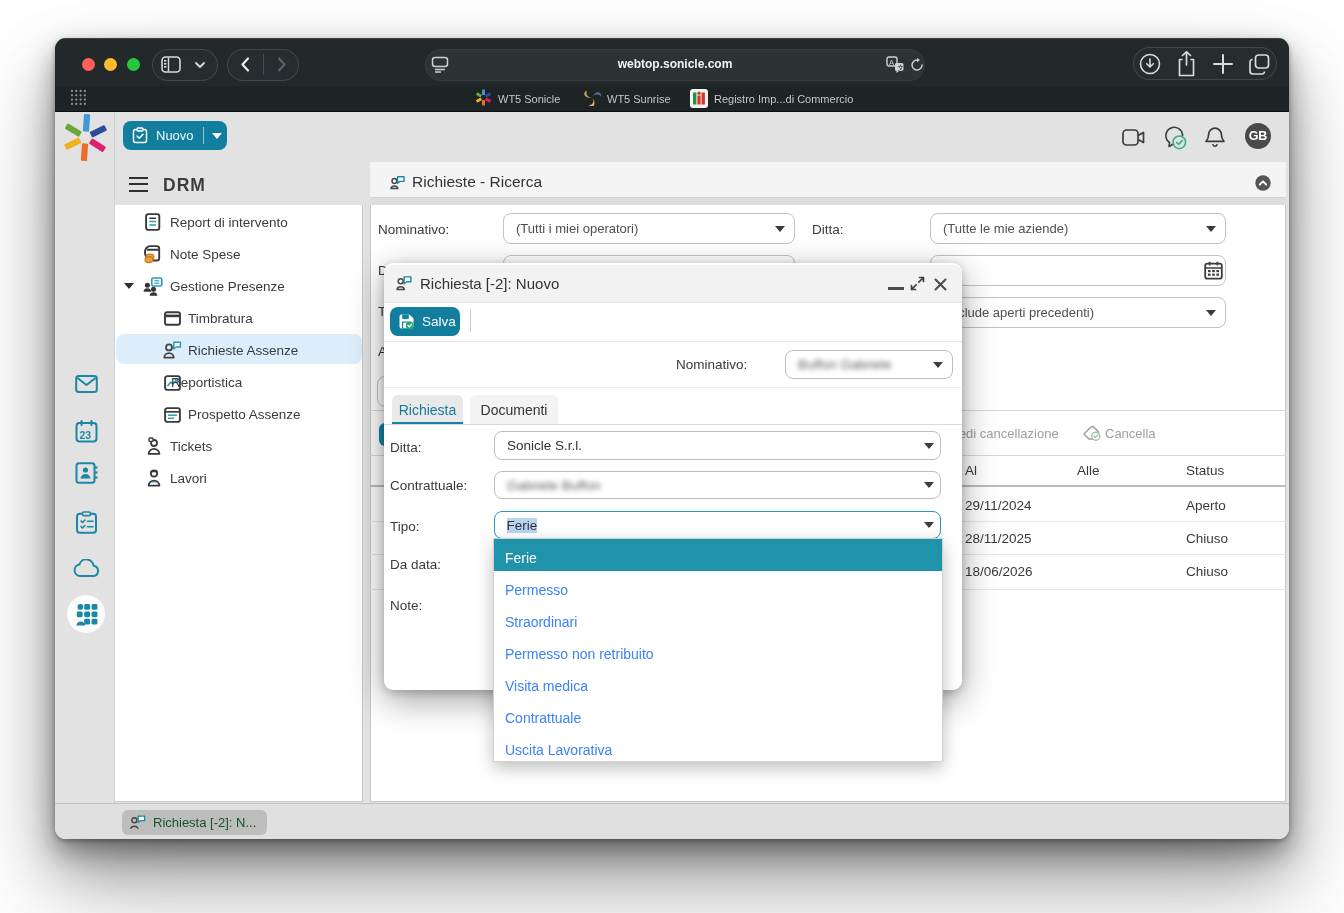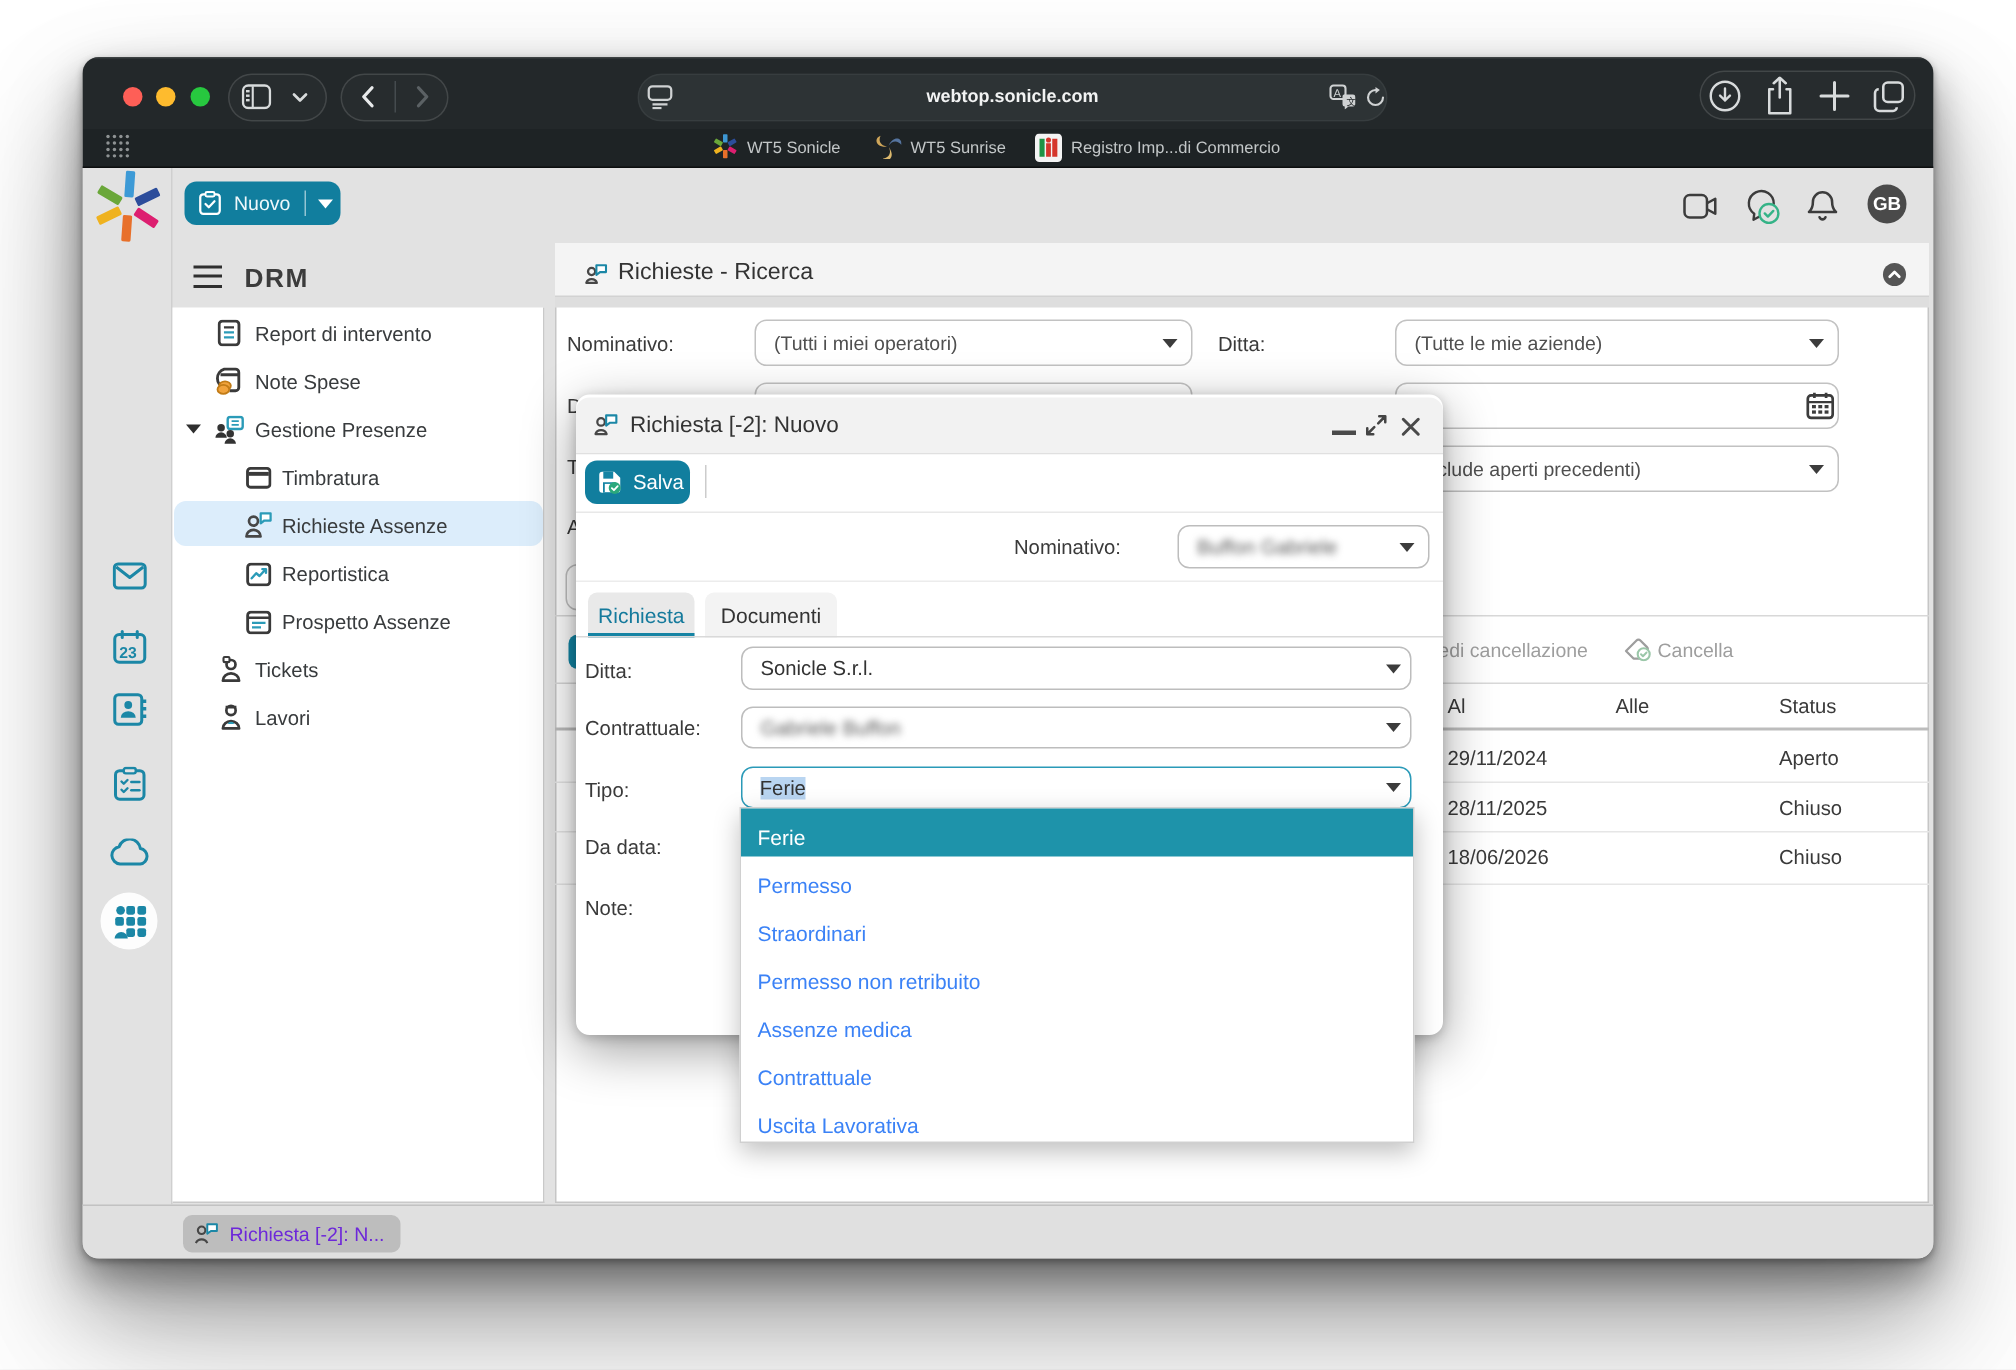--- a/index.html
+++ b/index.html
@@ -60,21 +60,21 @@
     display:flex; align-items:center; padding-left:12px; }
   .blurt { filter:blur(2.6px); color:#5c5c5c; }
   
   #ddlist { position:absolute; left:438px; top:500px; width:450px; height:224px; background:#fff;
     border:1px solid #d0d0d0; box-shadow:0 6px 16px rgba(0,0,0,.25); z-index:30; }
   .dditem { position:absolute; left:0; width:100%; height:32px; font-size:14px; color:#3b82f6;
     display:flex; align-items:center; padding-left:11px; padding-top:5px; }
   
   #taskbar { position:absolute; left:0; top:765px; width:100%; height:36px; background:#e0e0e0; }
   #taskbtn { position:absolute; left:67px; top:7px; width:145px; height:25px; background:#bdbdbd;
-    border-radius:6px; font-size:13px; color:#6d28d9; display:flex; align-items:center; }
+    border-radius:6px; font-size:13px; color:#14532d; display:flex; align-items:center; }
 </style>
 </head>
 <body>
 <div id="window">
 
   <div id="titlebar">
     <div class="tl" style="left:27px; background:#fe5f57;"></div>
     <div class="tl" style="left:49px; background:#febb2e;"></div>
     <div class="tl" style="left:72px; background:#27c83f;"></div>
     <div class="pill" style="left:97px; width:66px;"></div>
@@ -345,21 +345,21 @@
       <path d="M1.3 16.6 a4.7 4.4 0 0 1 9.4 0 Z" fill="none" stroke="#474747" stroke-width="1.8" stroke-linejoin="round"></path>
       <path d="M10.8 1.2 h6.6 v4.8 h-4.2 l-2.4 1.9 v-1.9 Z" fill="#fff" stroke="#2b9bb8" stroke-width="1.5" stroke-linejoin="round"></path>
     </svg>
     <div class="navrow" style="left:73px; top:131px;">Richieste Assenze</div>
 
     <svg class="abs" style="left:49px; top:170px;" width="17" height="16" viewBox="0 0 17 16">
       <rect x="1.1" y="1.1" width="14.8" height="13.8" rx="2.2" fill="none" stroke="#3a3a3a" stroke-width="1.9"></rect>
       <path d="M3.8 10.5 L6.8 7.2 L9 9 L12.8 4.8" fill="none" stroke="#2b9bb8" stroke-width="1.6" stroke-linecap="round" stroke-linejoin="round"></path>
       <path d="M10.9 4.4 h2.4 v2.4" fill="none" stroke="#2b9bb8" stroke-width="1.6" stroke-linecap="round" stroke-linejoin="round"></path>
     </svg>
-    <div class="navrow" style="left:73px; top:163px;">Reportistica</div>
+    <div class="navrow" style="left:56px; top:163px;">Reportistica</div>
 
     <svg class="abs" style="left:49px; top:202px;" width="17" height="16" viewBox="0 0 17 16">
       <rect x="1.1" y="1.1" width="14.8" height="13.8" rx="2.2" fill="none" stroke="#3a3a3a" stroke-width="1.9"></rect>
       <line x1="1.5" y1="4.8" x2="15.5" y2="4.8" stroke="#3a3a3a" stroke-width="1.7"></line>
       <line x1="4" y1="8.2" x2="13" y2="8.2" stroke="#2b9bb8" stroke-width="1.5"></line>
       <line x1="4" y1="11.3" x2="10" y2="11.3" stroke="#2b9bb8" stroke-width="1.5"></line>
     </svg>
     <div class="navrow" style="left:73px; top:195px;">Prospetto Assenze</div>
 
     <svg class="abs" style="left:31px; top:232px;" width="16" height="18" viewBox="0 0 16 18">
@@ -501,21 +501,21 @@
       </div>
     <div class="carety" style="left:540px; top:259px;"></div>
     <div class="mlbl" style="top:294px;">Da data:</div>
     <div class="mlbl" style="top:335px;">Note:</div>
   </div>
   <div id="ddlist">
     <div class="dditem" style="top:0; background:#1e93aa; color:#fff;">Ferie</div>
     <div class="dditem" style="top:32px;">Permesso</div>
     <div class="dditem" style="top:64px;">Straordinari</div>
     <div class="dditem" style="top:96px;">Permesso non retribuito</div>
-    <div class="dditem" style="top:128px;">Assenze medica</div>
+    <div class="dditem" style="top:128px;">Visita medica</div>
     <div class="dditem" style="top:160px;">Contrattuale</div>
     <div class="dditem" style="top:192px;">Uscita Lavorativa</div>
   </div>
   <div id="taskbar">
     <div style="position:absolute; left:0; top:0; width:100%; height:1px; background:#c2c2c2;"></div>
     <div id="taskbtn">
       <svg style="margin-left:7px;" width="17" height="15" viewBox="0 0 17 15">
         <circle cx="5.4" cy="5.2" r="2.5" fill="none" stroke="#474747" stroke-width="1.4"></circle>
         <path d="M1.6 13.8 a4 3.7 0 0 1 7.6 0" fill="none" stroke="#474747" stroke-width="1.4"></path>
         <path d="M9.2 1.2 h6.4 v4.4 h-4 l-2.4 1.9 v-1.9 Z" fill="#fff" stroke="#1b87a6" stroke-width="1.3" stroke-linejoin="round"></path>

